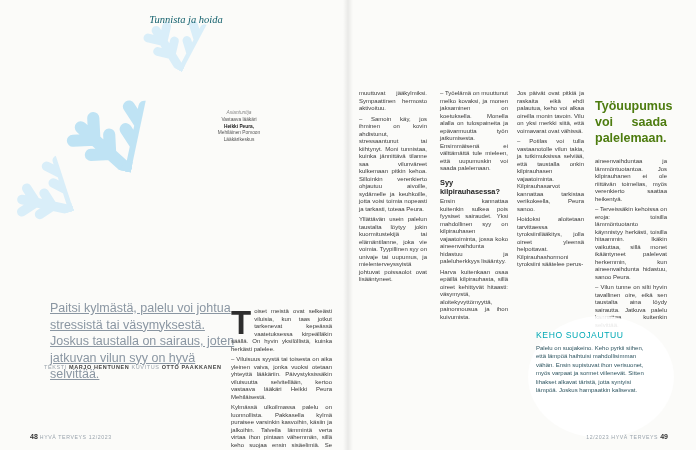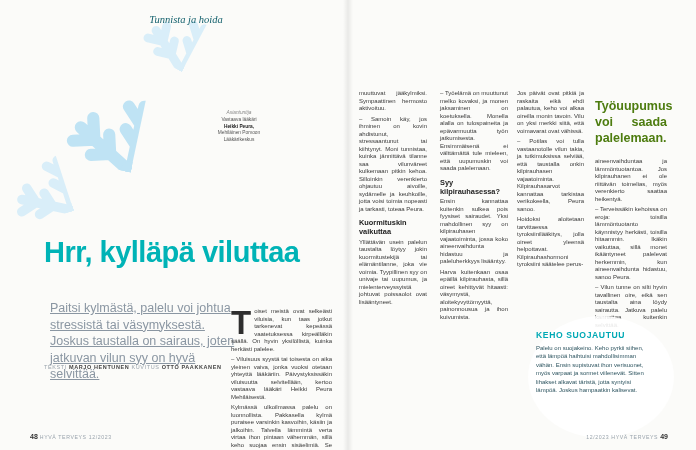--- a/index.html
+++ b/index.html
@@ -28,21 +28,21 @@
   .left-body{position:absolute;left:231px;top:308px;width:101px;}
   .dropcap{float:left;font-size:33px;line-height:0.82;font-weight:bold;color:#2e2e2e;margin:1px 3px 0 0;}
   .colh{font-size:7.4px;font-weight:bold;color:#1d1d1d;margin:5px 0 2px;}
   .rcol{position:absolute;top:90px;}
   .c1{left:359px;width:68px;} .c2{left:440px;width:68px;}
   .c3{left:517px;width:67px;} .c4{left:595px;width:72px;}
   .pullquote{font-size:12.5px;font-weight:bold;line-height:1.28;color:#4d7c0f;margin:8px 0 12px;}
   .keho-blob{position:absolute;left:528px;top:316px;width:146px;height:122px;
     background:rgba(255,255,255,0.88);border-radius:50%;}
   .keho{position:absolute;left:536px;top:330px;width:112px;text-align:left;}
-  .keho-title{font-size:8.6px;font-weight:bold;letter-spacing:0.6px;color:#00a9b5;margin-bottom:4px;}
+  .keho-title{font-size:8.6px;font-weight:normal;letter-spacing:0.6px;color:#00a9b5;margin-bottom:4px;}
   .keho-body{font-size:6px;line-height:1.4;color:#2e5560;}
   .folio{position:absolute;bottom:10px;font-size:5.2px;letter-spacing:0.6px;color:#9aa4ad;}
   .folio .pg{font-size:7px;font-weight:bold;color:#333;letter-spacing:0;}
   .folio-l{left:30px;} .folio-r{right:28px;text-align:right;}
 </style>
 </head>
 <body>
 
 <div class="spread">
 
@@ -83,41 +83,39 @@
   <div class="kicker">Tunnista ja hoida</div>
 
   <div class="expert">
     <div class="lbl">Asiantuntija</div>
     <div>Vastaava lääkäri</div>
     <div class="nm">Heikki Peura,</div>
     <div>Mehiläinen Porvoon</div>
     <div>Lääkärikeskus</div>
   </div>
 
-  <h1 class="headline">Hrr, kylläpä viluttaa</h1>
 
   <p class="standfirst">Paitsi kylmästä, palelu voi johtua stressistä tai väsymyksestä. Joskus taustalla on sairaus, joten jatkuvan vilun syy on hyvä selvittää.</p>
 
   <div class="byline">
     <span>TEKSTI</span>
     <span class="nm">MARJO HENTUNEN</span>
     <span>KUVITUS</span>
     <span class="nm">OTTO PAAKKANEN</span>
   </div>
 
   <div class="left-body bt">
     <p><span class="dropcap">T</span><span>oiset meistä ovat selkeästi viluisia, kun taas jotkut tarkenevat kepeässä vaatetuksessa kirpeälläkin säällä. On hyvin yksilöllistä, kuinka herkästi palelee.</span></p>
     <p>– Viluisuus syystä tai toisesta on aika yleinen vaiva, jonka vuoksi otetaan yhteyttä lääkäriin. Päivystyksissäkin viluisuutta selvitellään, kertoo vastaava lääkäri Heikki Peura Mehiläisestä.</p>
     <p>Kylmässä ulkoilmassa palelu on luonnollista. Pakkasella kylmä puraisee varsinkin kasvoihin, käsiin ja jalkoihin. Talvella lämmintä verta virtaa ihon pintaan vähemmän, sillä keho suojaa ensin sisäelimiä. Se näkyy yleensä niin, että kehon ääreisosat, kuten sormet ja varpaat,</p>
   </div>
 
   <div class="rcol c1 bt">
     <p>muuttuvat jääkylmiksi. Sympaattinen hermosto aktivoituu.</p>
     <p>– Samoin käy, jos ihminen on kovin ahdistunut, stressaantunut tai kiihtynyt. Moni tunnistaa, kuinka jännittävä tilanne saa vilunväreet kulkemaan pitkin kehoa. Silloinkin verenkierto ohjautuu aivoille, sydämelle ja keuhkoille, jotta voisi toimia nopeasti ja tarkasti, toteaa Peura.</p>
-    <div class="colh">Kuormituskin vaikuttaa</div>
     <p>Yllättävän usein palelun taustalta löytyy jokin kuormitustekijä tai elämäntilanne, joka vie voimia. Tyypillinen syy on univaje tai uupumus, ja mielenterveyssyistä johtuvat poissaolot ovat lisääntyneet.</p>
   </div>
 
   <div class="rcol c2 bt">
     <p>– Työelämä on muuttunut melko kovaksi, ja monen jaksaminen on koetuksella. Monella alalla on tulospaineita ja epävarmuutta työn jatkumisesta. Ensimmäisenä ei välttämättä tule mieleen, että uupumuskin voi saada palelemaan.</p>
     <div class="colh">Syy kilpirauhasessa?</div>
     <p>Ensin kannattaa kuitenkin sulkea pois fyysiset sairaudet. Yksi mahdollinen syy on kilpirauhasen vajaatoiminta, jossa koko aineenvaihdunta hidastuu ja paleluherkkyys lisääntyy.</p>
     <p>Harva kuitenkaan osaa epäillä kilpirauhasta, sillä oireet kehittyvät hitaasti: väsymystä, aloitekyvyttömyyttä, painonnousua ja ihon kuivumista.</p>
   </div>
 

